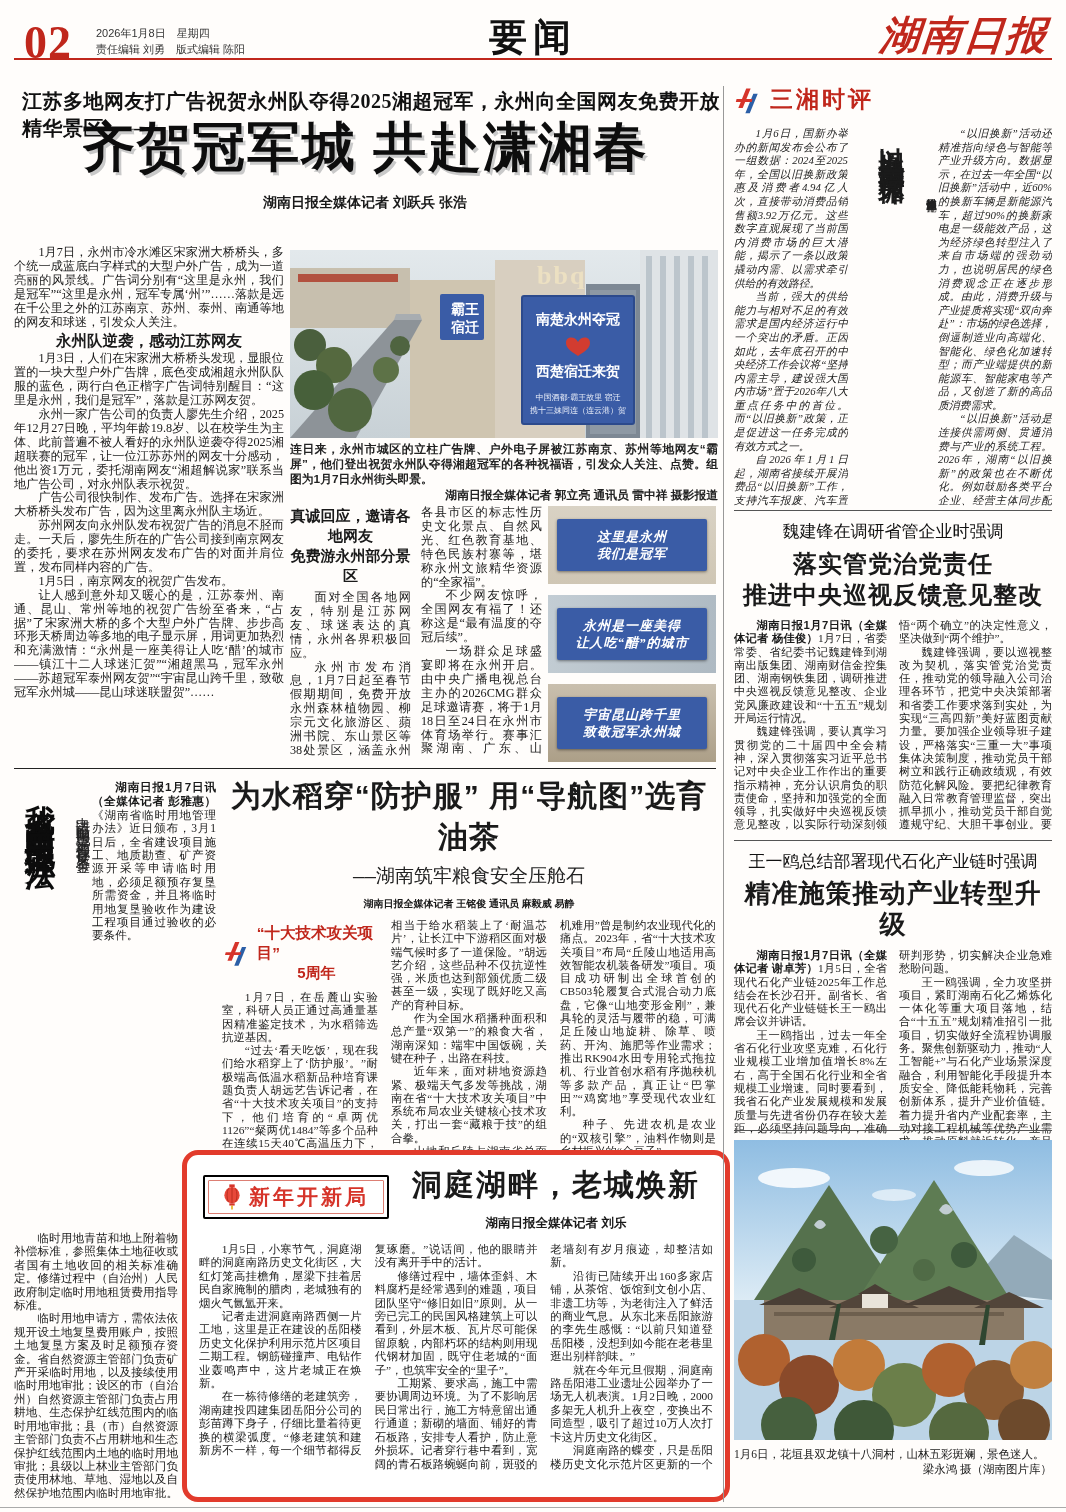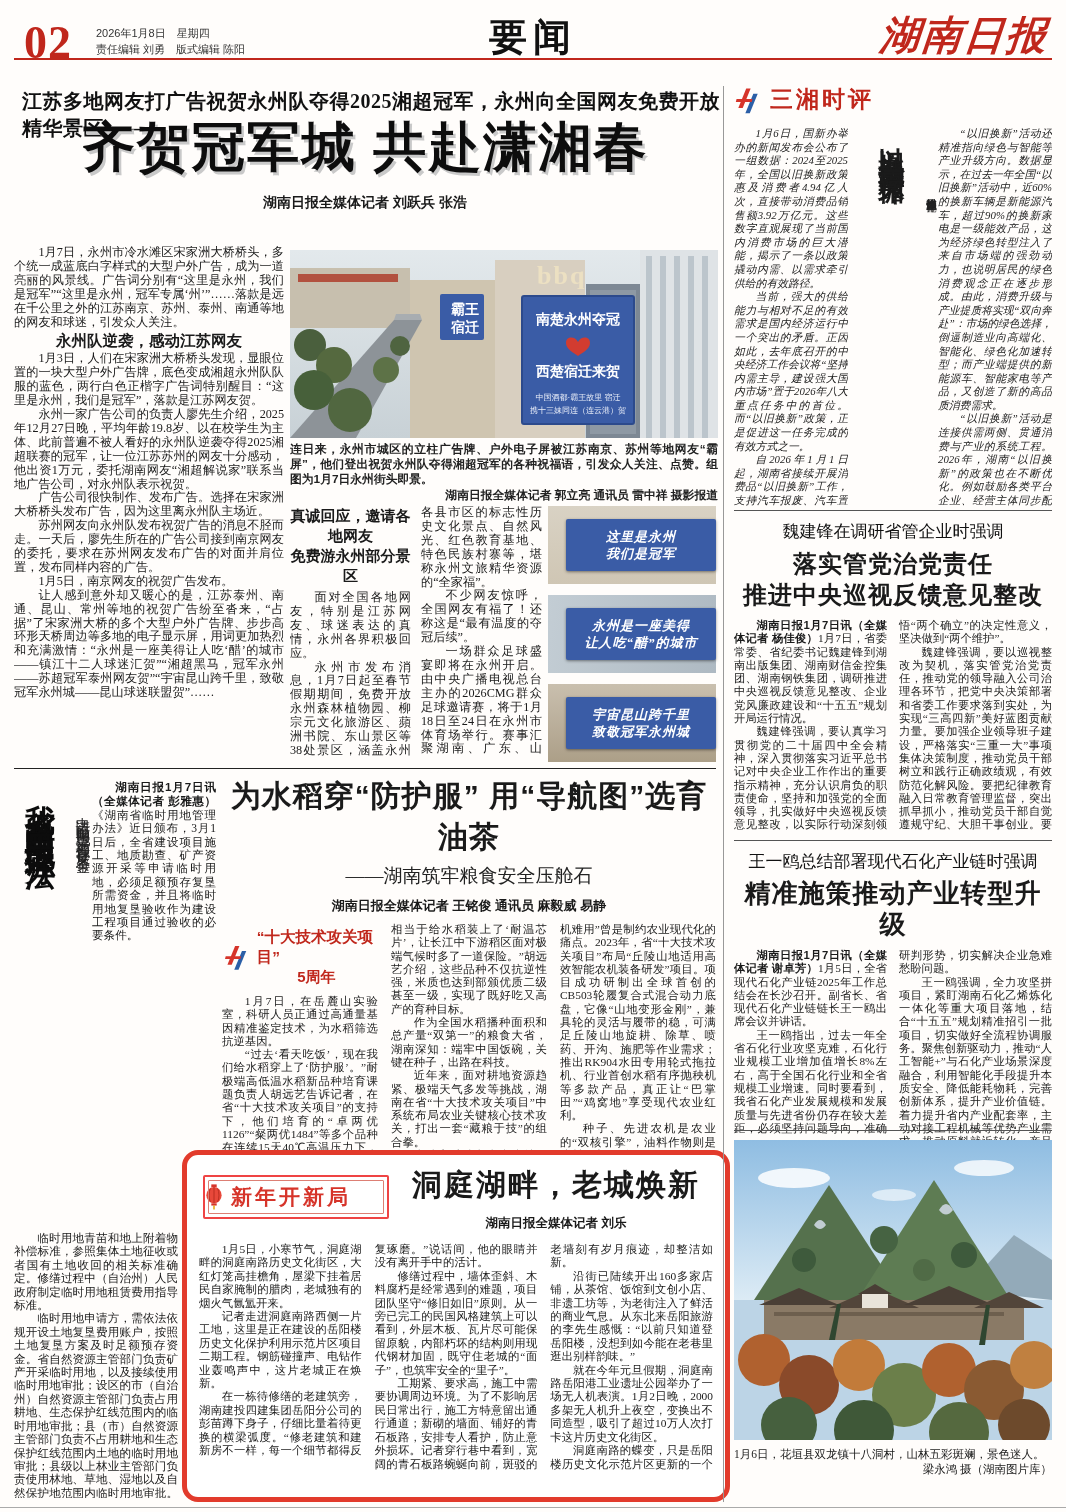--- a/index.html
+++ b/index.html
@@ -25,53 +25,53 @@
   .lead-headline { left:14px; top:112px; width:702px; text-align:center; font-size:53px; font-weight:900; letter-spacing:2px; color:#0d0d0d; text-shadow:2.5px 2.5px 0 #c9c9c9; font-family:"Liberation Sans",sans-serif; }
   .lead-byline { left:14px; top:194px; width:702px; text-align:center; font-size:14px; font-weight:700; font-family:"Liberation Sans",sans-serif; }
   .lead-col1 { left:14px; top:246px; width:270px; height:518px; font-size:12.2px; line-height:13.9px; overflow:hidden; }
   .subhead { text-align:center; font-weight:800; font-size:15.5px; font-family:"Liberation Sans",sans-serif; margin:5px 0 4px; text-indent:0; }
   .lead-photo { left:290px; top:250px; width:428px; height:188px; background:#cfd6da; overflow:hidden; }
   .lead-caption { left:290px; top:442px; width:428px; font-size:11.8px; line-height:15px; font-family:"Liberation Sans",sans-serif; font-weight:600; color:#222; text-align:justify; }
   .lead-caption .credit { text-align:right; font-weight:700; margin-top:1px; }
   .lead-sec2 { left:290px; top:506px; width:252px; height:256px; column-count:2; column-gap:10px; column-fill:auto; font-size:12.2px; line-height:13.9px; overflow:hidden; }
   .subhead2 { text-align:center; font-weight:800; font-size:15px; line-height:20px; font-family:"Liberation Sans",sans-serif; margin-bottom:5px; }
   .mini-photos { left:548px; top:506px; width:168px; }
-  .mini { position:relative; width:168px; height:78px; margin-bottom:11px; display:flex; align-items:center; justify-content:flex-end; }
+  .mini { position:relative; width:168px; height:78px; margin-bottom:11px; display:flex; align-items:center; justify-content:center; }
   .mini-1 { background:linear-gradient(#d9d2c4,#cfc6b4); }
   .mini-2 { background:linear-gradient(100deg,#c3cdd4,#aeb9c2); }
   .mini-3 { background:linear-gradient(#c9bfae,#ac9f88); }
   .board { width:150px; height:52px; background:#3a5ca6; color:#fff; border-radius:2px; box-shadow:0 1px 3px rgba(0,0,0,.45);
            display:flex; flex-direction:column; align-items:center; justify-content:center;
            font-family:"Liberation Serif",serif; font-style:italic; font-weight:700; font-size:13px; line-height:17px; letter-spacing:1px; }
   .sep-mid { left:14px; top:768px; width:702px; height:1px; background:#222; }
 
   
   .left-rail { left:14px; top:780px; width:202px; height:724px; }
   .lr-top { display:flex; height:446px; }
   .lr-headline { writing-mode:vertical-rl; font-size:30px; font-weight:900; width:46px; letter-spacing:5px; font-family:"Liberation Sans",sans-serif; color:#0c0c0c; }
   .lr-sub { writing-mode:vertical-rl; font-size:14.5px; width:32px; padding-top:26px; letter-spacing:3px; color:#222; font-family:"Liberation Sans",sans-serif; }
   .lr-body1 { flex:1; font-size:11.6px; line-height:13.4px; overflow:hidden; }
   .lr-body2 { width:164px; margin-top:6px; height:266px; font-size:11.6px; line-height:13.4px; overflow:hidden; }
   .lead-in { font-weight:700; font-family:"Liberation Sans",sans-serif; }
 
   
   .rice { left:222px; top:776px; width:494px; }
   .rice-headline { text-align:center; font-size:30px; font-weight:900; letter-spacing:1px; font-family:"Liberation Sans",sans-serif; }
-  .rice-sub { text-align:center; font-size:19px; font-weight:500; margin-top:5px; font-family:Liberation Serif, serif; color:#222; }
-  .rice-byline { text-align:center; font-size:13px; font-weight:700; margin-top:8px; font-family:"Liberation Sans",sans-serif; }
+  .rice-sub { text-align:center; font-size:19px; font-weight:500; margin-top:5px; font-family:Liberation Mono, monospace; color:#222; }
+  .rice-byline { text-align:center; font-size:10px; font-weight:700; margin-top:8px; font-family:"Liberation Sans",sans-serif; }
   .rice-body { margin-top:8px; height:266px; column-count:3; column-gap:13px; column-fill:auto; font-size:11.4px; line-height:13.3px; overflow:hidden; }
   .rice-badge { display:flex; align-items:center; gap:7px; padding:4px 2px 8px; break-inside:avoid; }
   .rice-badge .bt { color:#c0271c; font-weight:900; font-family:"Liberation Sans",sans-serif; font-size:15.5px; line-height:20px; }
   .rice-badge .bt .b2 { display:block; text-align:center; font-size:15px; }
 
   
   .dt-box { left:182px; top:1150px; width:548px; height:352px; border:5px solid #e23b2c; border-radius:16px; background:#fff; padding:8px 12px; }
   .dt-head { display:flex; height:74px; }
-  .dt-badge { position:relative; width:186px; height:44px; margin:12px 10px 0 4px; border:2px solid #ef4444; border-radius:2px;
-              display:flex; align-items:center; gap:8px;
+  .dt-badge { position:relative; width:186px; height:44px; margin:12px 10px 0 4px; border:2px solid #000000; border-radius:2px;
+              display:flex; align-items:center; justify-content:center; gap:8px;
               color:#d6342a; font-weight:900; font-size:21px; letter-spacing:3px; font-family:"Liberation Sans",sans-serif; }
   .dt-badge::after { content:""; position:absolute; inset:3px; border:1px solid #dd7f74; border-radius:1px; pointer-events:none; }
   .dt-titlewrap { flex:1; text-align:center; }
   .dt-title { font-size:30px; font-weight:900; letter-spacing:2px; margin-top:2px; font-family:"Liberation Sans",sans-serif; }
   .dt-byline { font-size:12.5px; font-weight:700; margin-top:9px; font-family:"Liberation Sans",sans-serif; }
   .dt-body { margin-top:6px; height:240px; column-count:3; column-gap:13px; column-fill:auto; font-size:11.4px; line-height:13.4px; overflow:hidden; }
 
   
   .vline { left:723px; top:86px; width:1px; height:1416px; background:#999; }
   .review { left:734px; top:84px; width:318px; }

